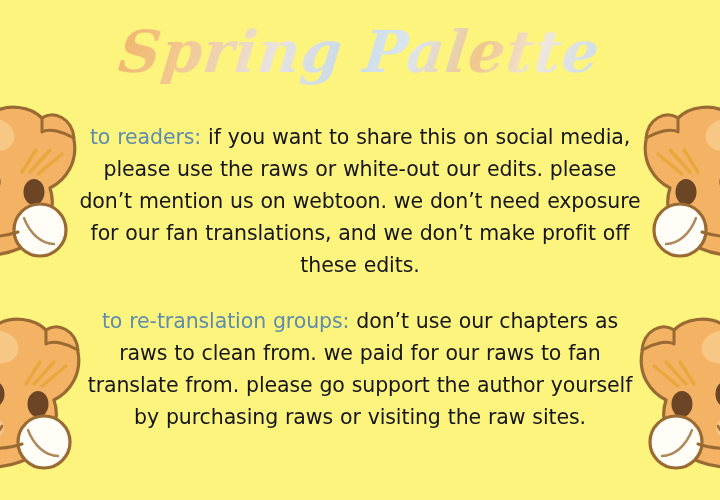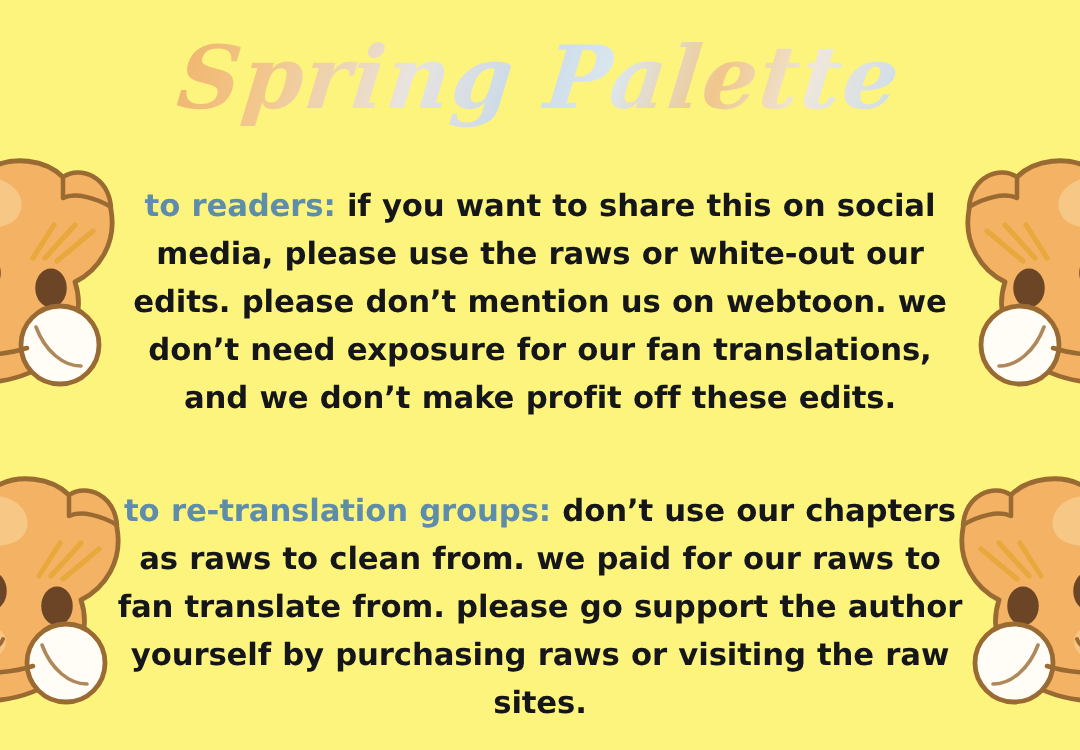--- a/index.html
+++ b/index.html
@@ -55,29 +55,29 @@
     transform: skewX(-6deg);
   }
 
   
   .body-text {
     position: absolute;
     left: 78px;
     width: 564px;
     text-align: center;
     font-family: "DejaVu Sans", sans-serif;
-    font-weight: bold;
+    font-weight: normal;
     font-size: 20.5px;
     line-height: 32px;
     color: #15161A;
     letter-spacing: -0.1px;
     word-spacing: 0.5px;
   }
   #para-readers { top: 121px; }
-  #para-groups  { top: 305px; margin-top: 19px; }
+  #para-groups  { top: 305px; }
 
   .lead {
     color: #5E8CAB;
   }
 
   
   .cat {
     position: absolute;
     width: 160px;
     height: 175px;

